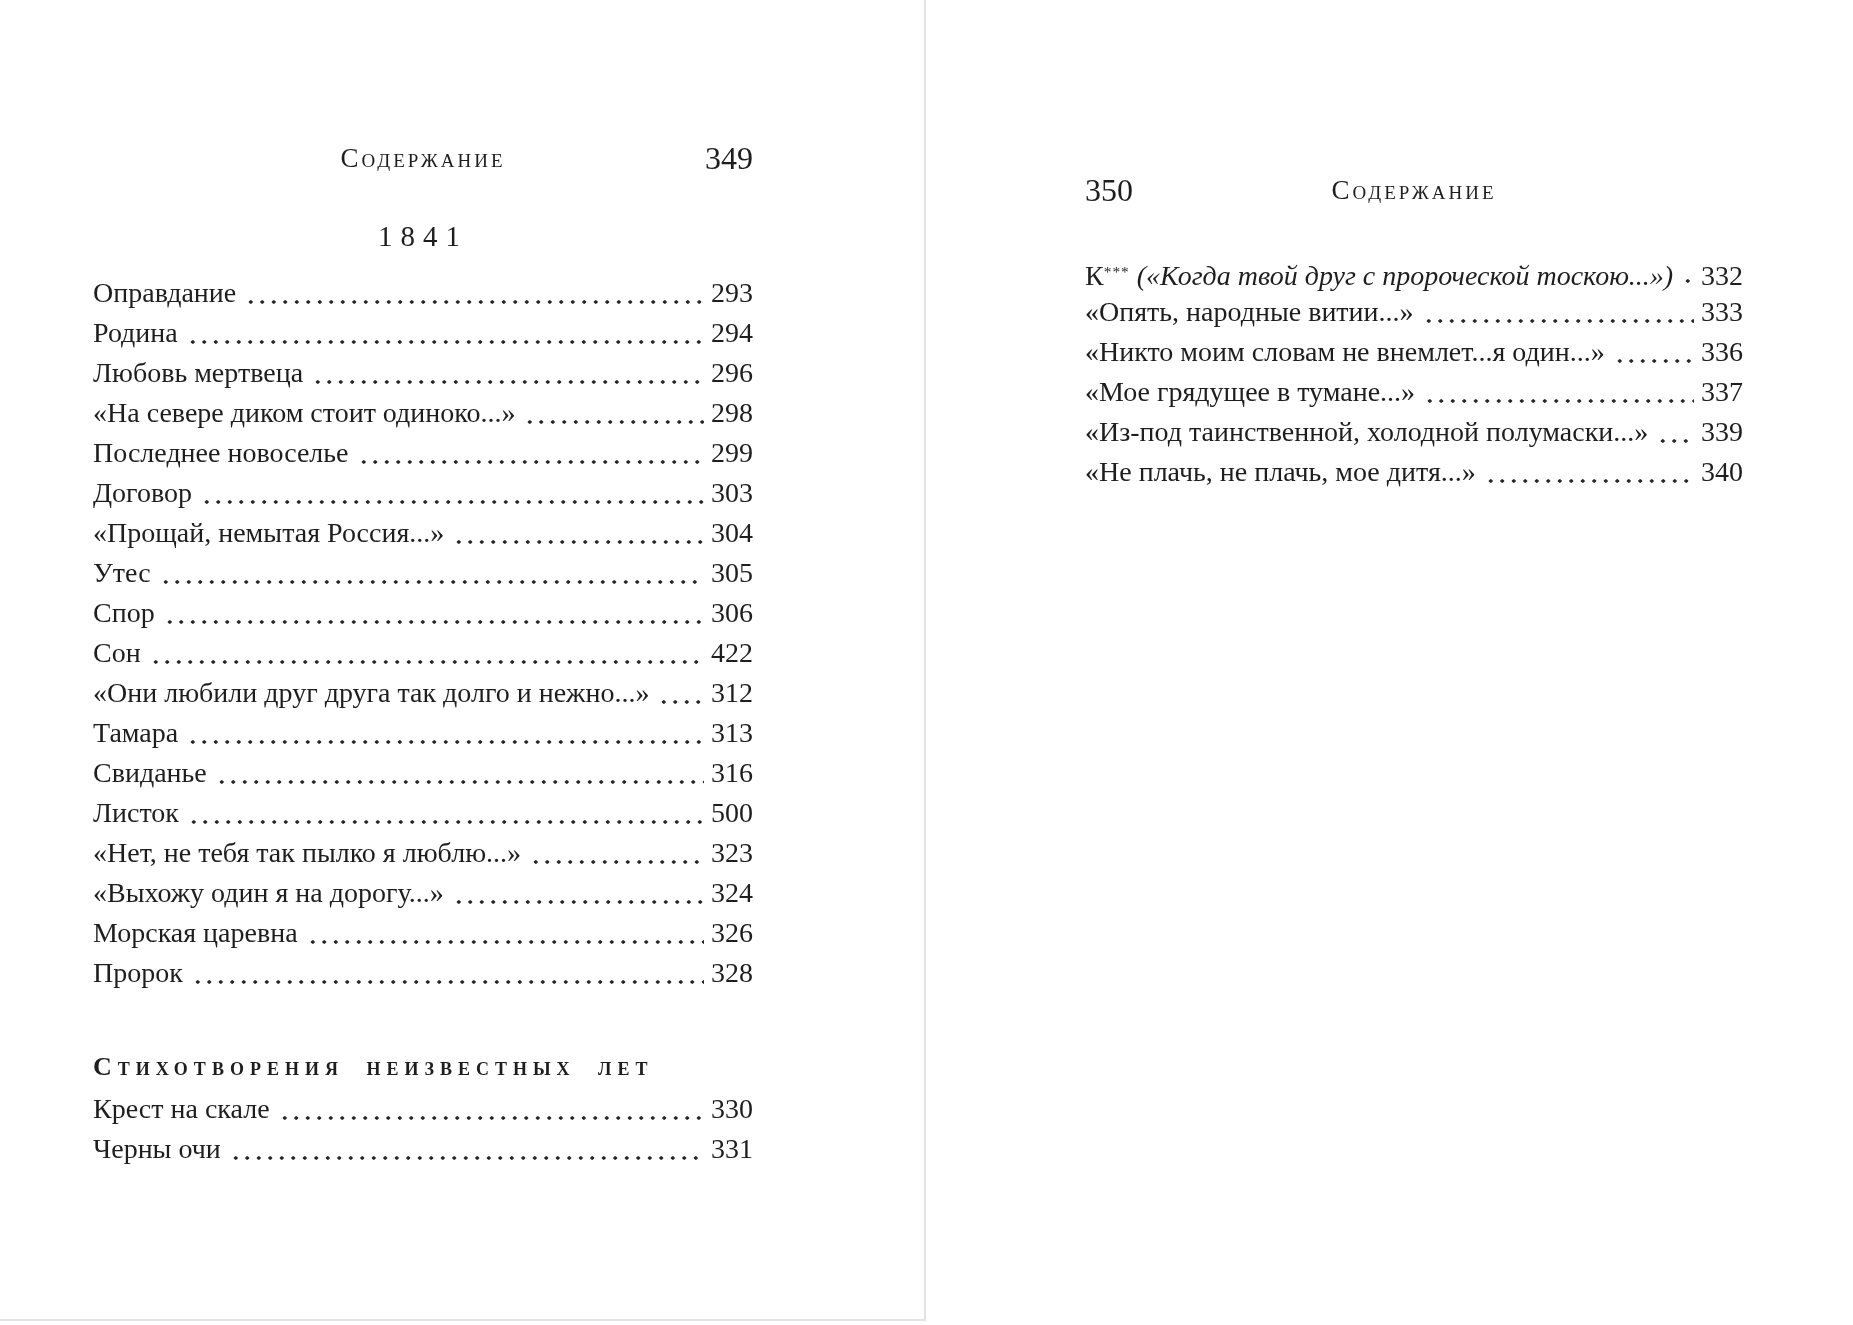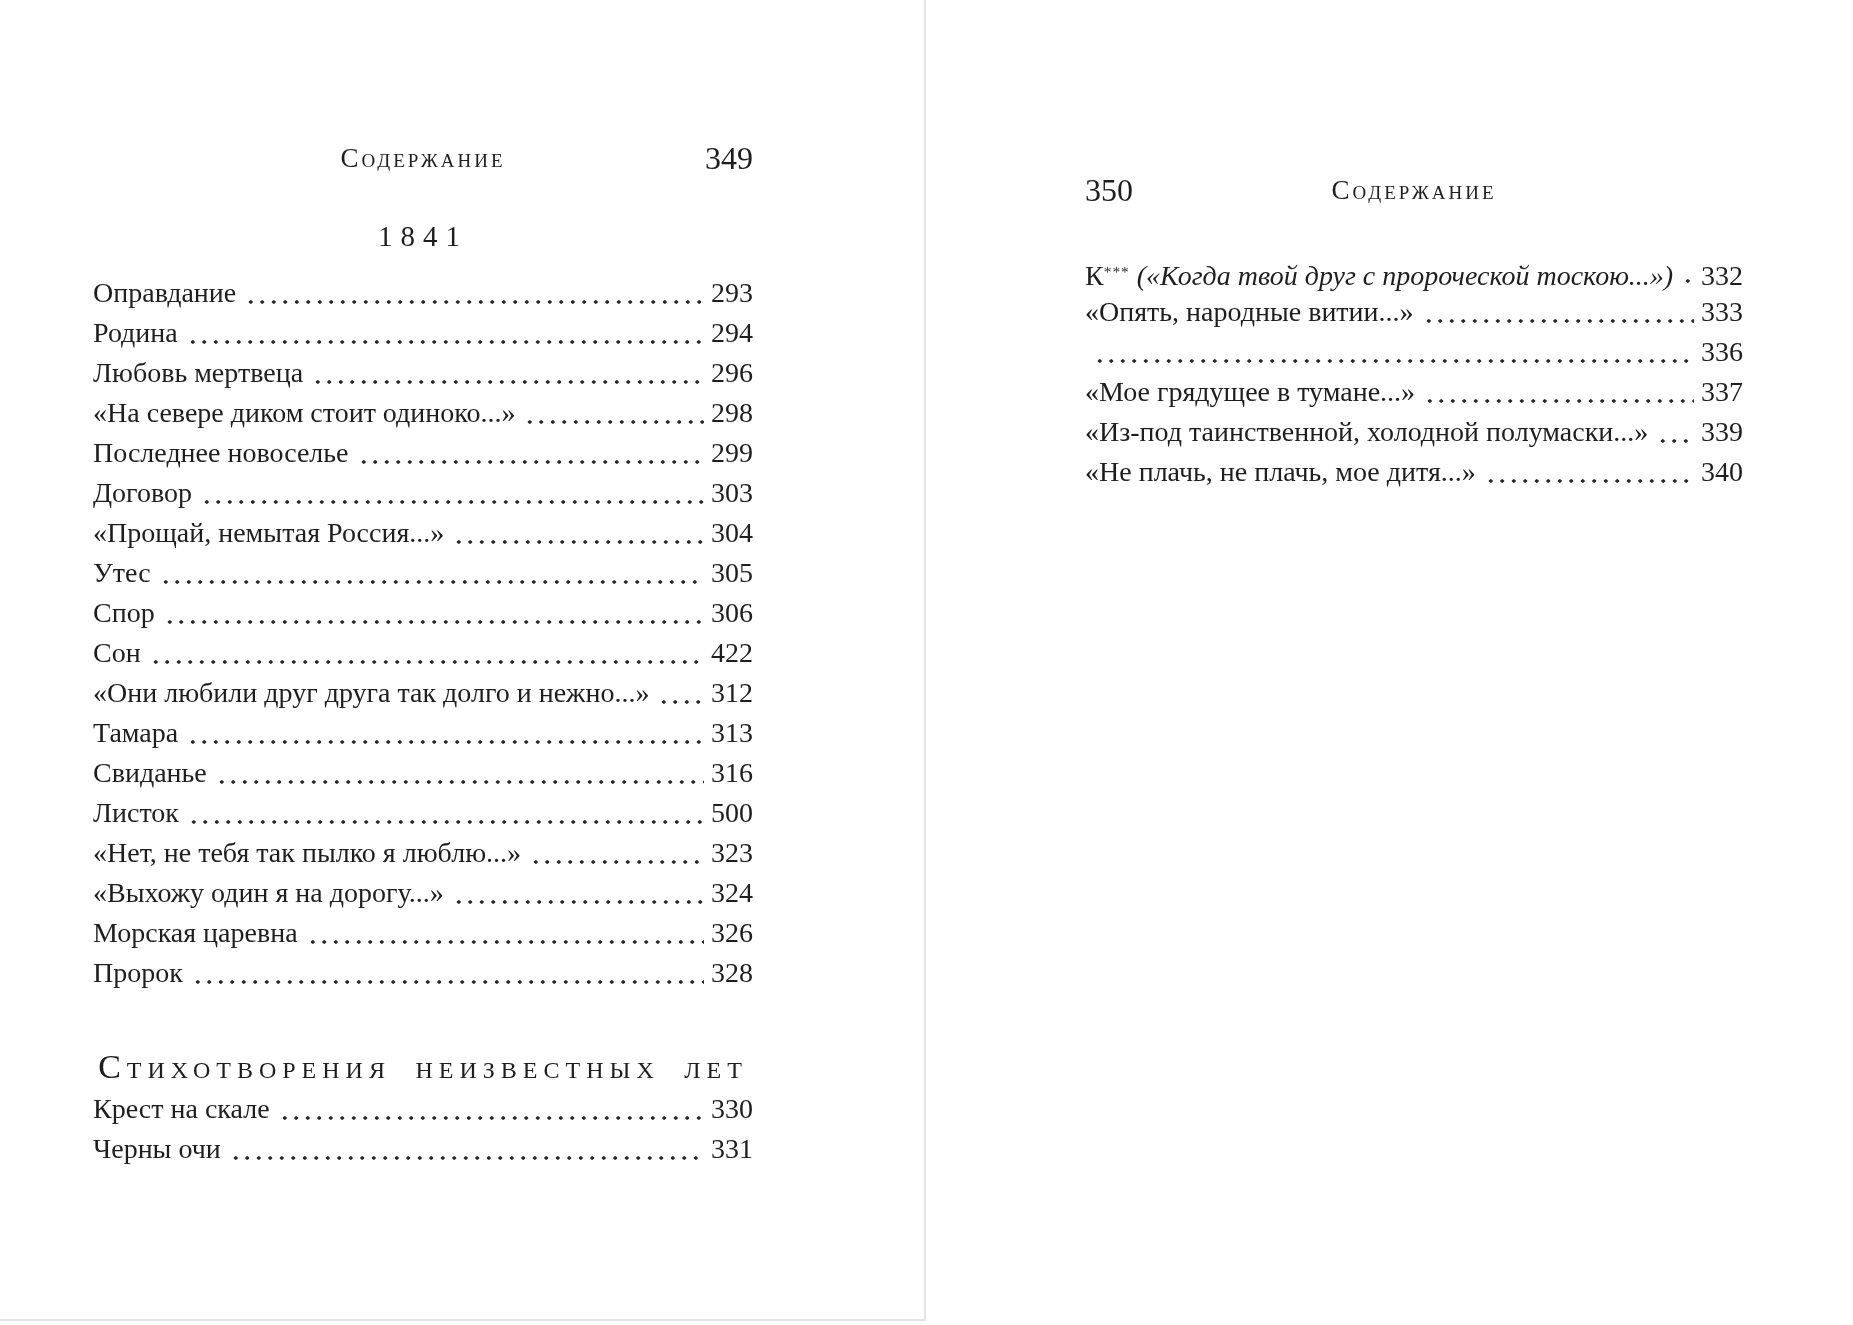--- a/index.html
+++ b/index.html
@@ -63,23 +63,22 @@
     text-align: center;
     font-size: 29px;
     font-weight: normal;
     letter-spacing: 8px;
   }
 
   .sub-heading {
     height: 40px;
     line-height: 40px;
     margin: 54px 0 0 0;
-    text-align: center;
-    font-size: 34px;
-    font-weight: normal;
+    font-size: 26px;
+    font-weight: bold;
     font-variant: small-caps;
     letter-spacing: 6px;
     word-spacing: 10px;
   }
 
   ol.toc {
     list-style: none;
     margin: 0; padding: 0;
   }
   ol.toc.first { margin-top: 17px; }
@@ -246,20 +245,21 @@
         <span class="t">К<sup>***</sup> <i>(«Когда твой друг с пророческой тоскою...»)</i></span>
         <span class="dots"></span>
         <span class="pg">332</span>
       </li>
       <li class="row">
         <span class="t">«Опять, народные витии...»</span>
         <span class="dots"></span>
         <span class="pg">333</span>
       </li>
       <li class="row">
+        <span class="t">«Никто моим словам не внемлет...я один...»</span>
         <span class="dots"></span>
         <span class="pg">336</span>
       </li>
       <li class="row">
         <span class="t">«Мое грядущее в тумане...»</span>
         <span class="dots"></span>
         <span class="pg">337</span>
       </li>
       <li class="row">
         <span class="t">«Из-под таинственной, холодной полумаски...»</span>

